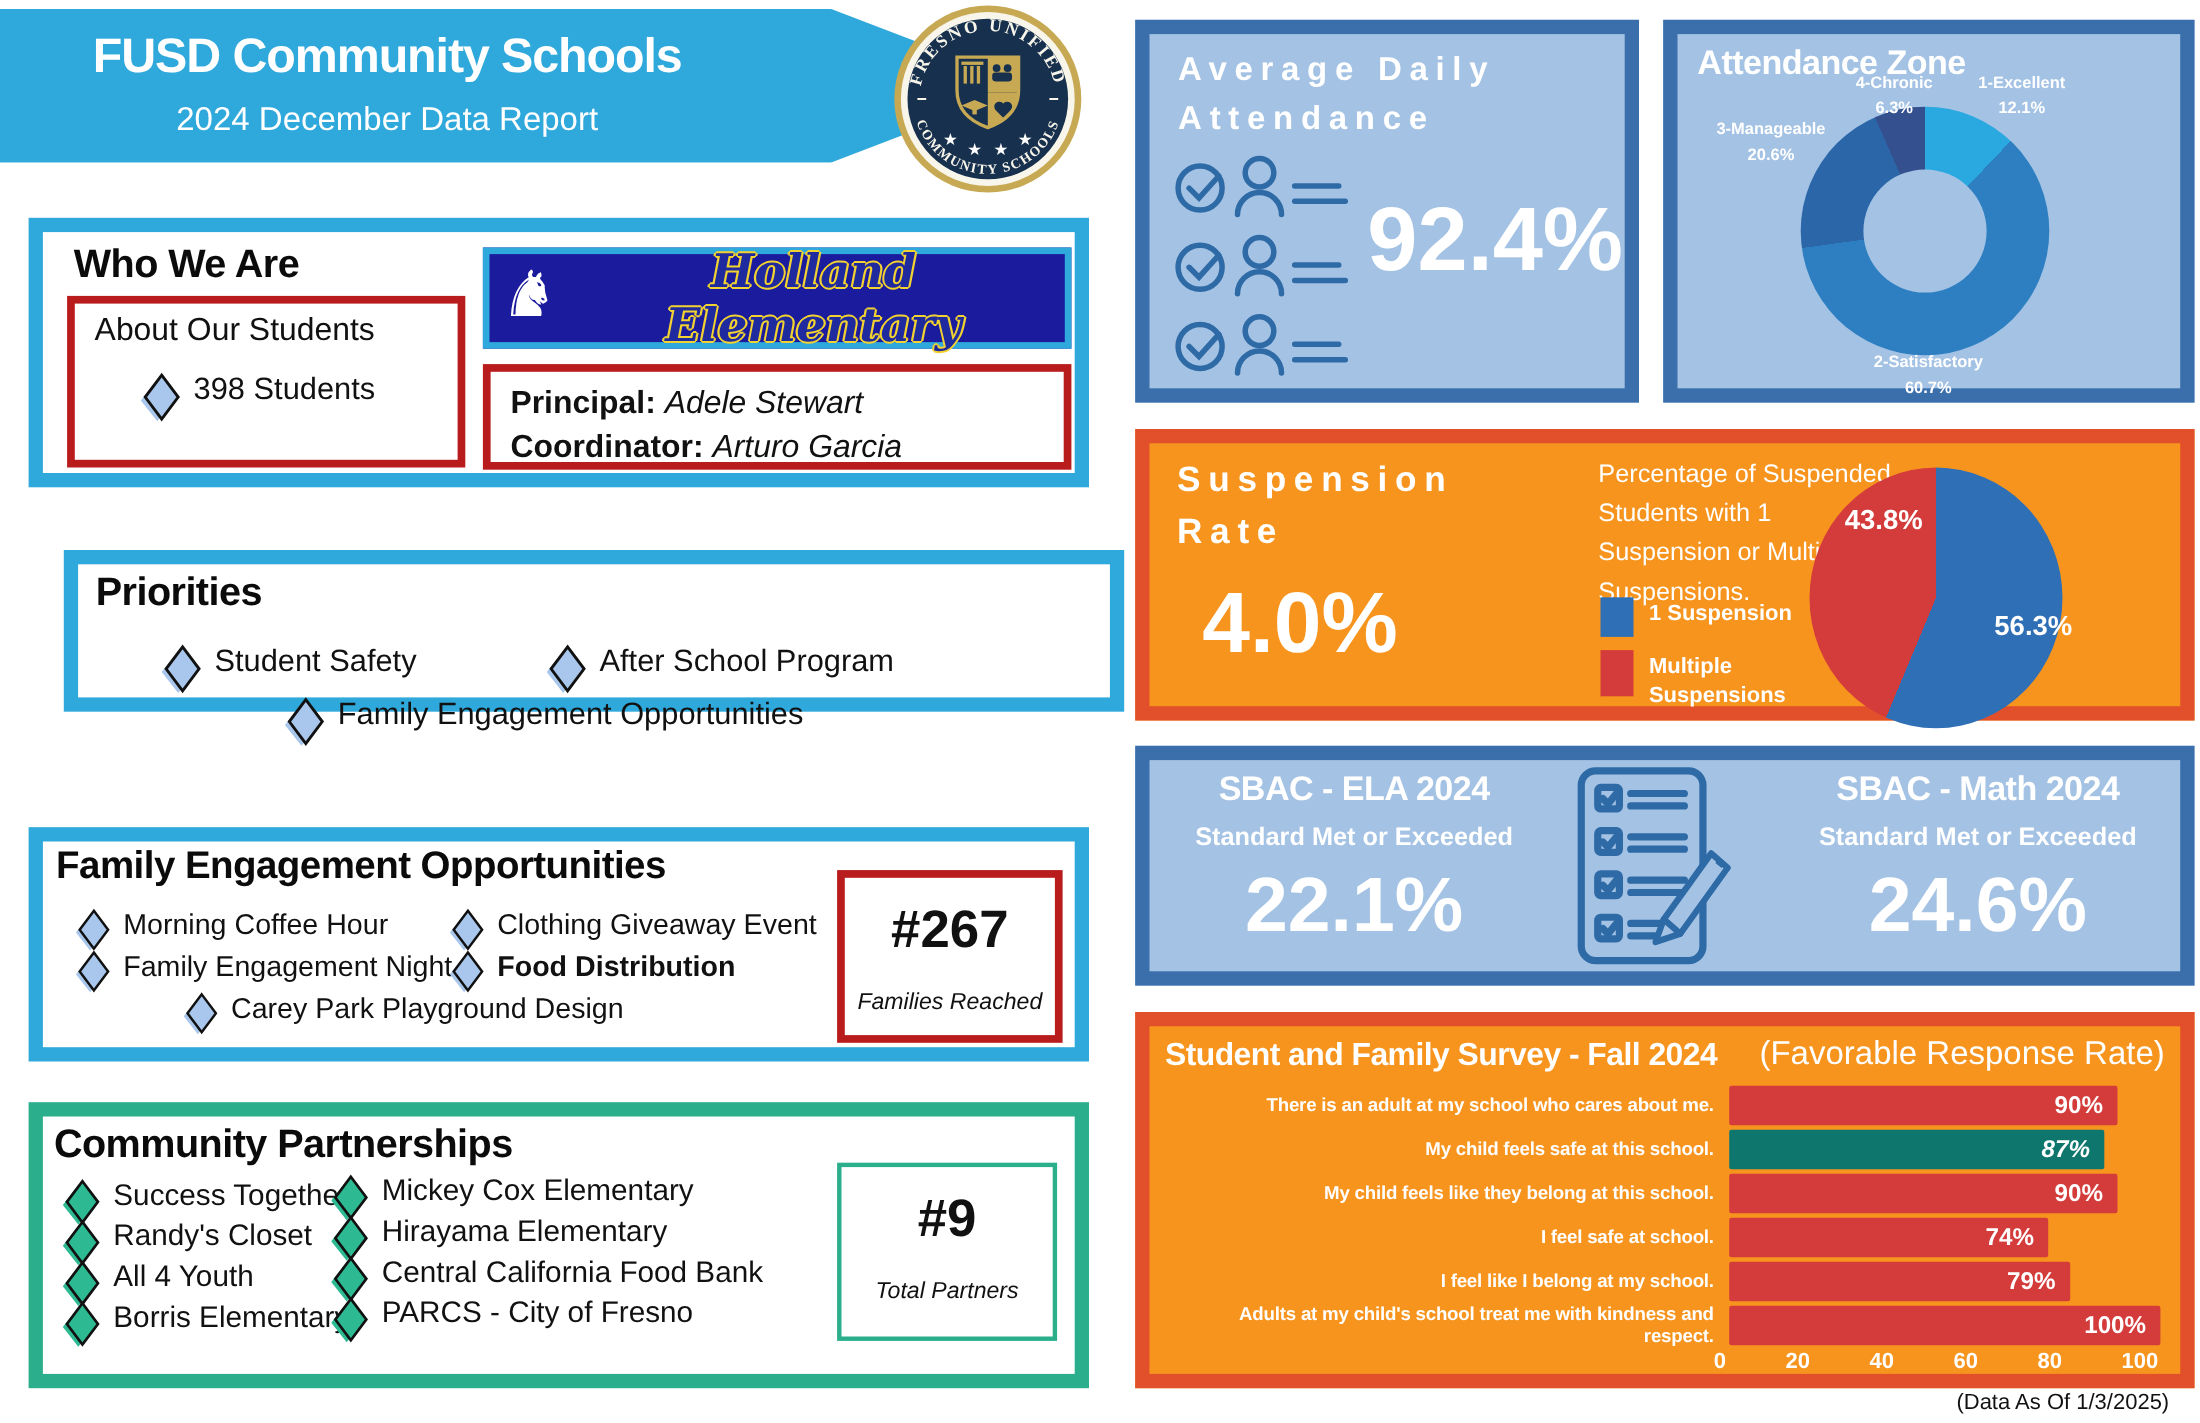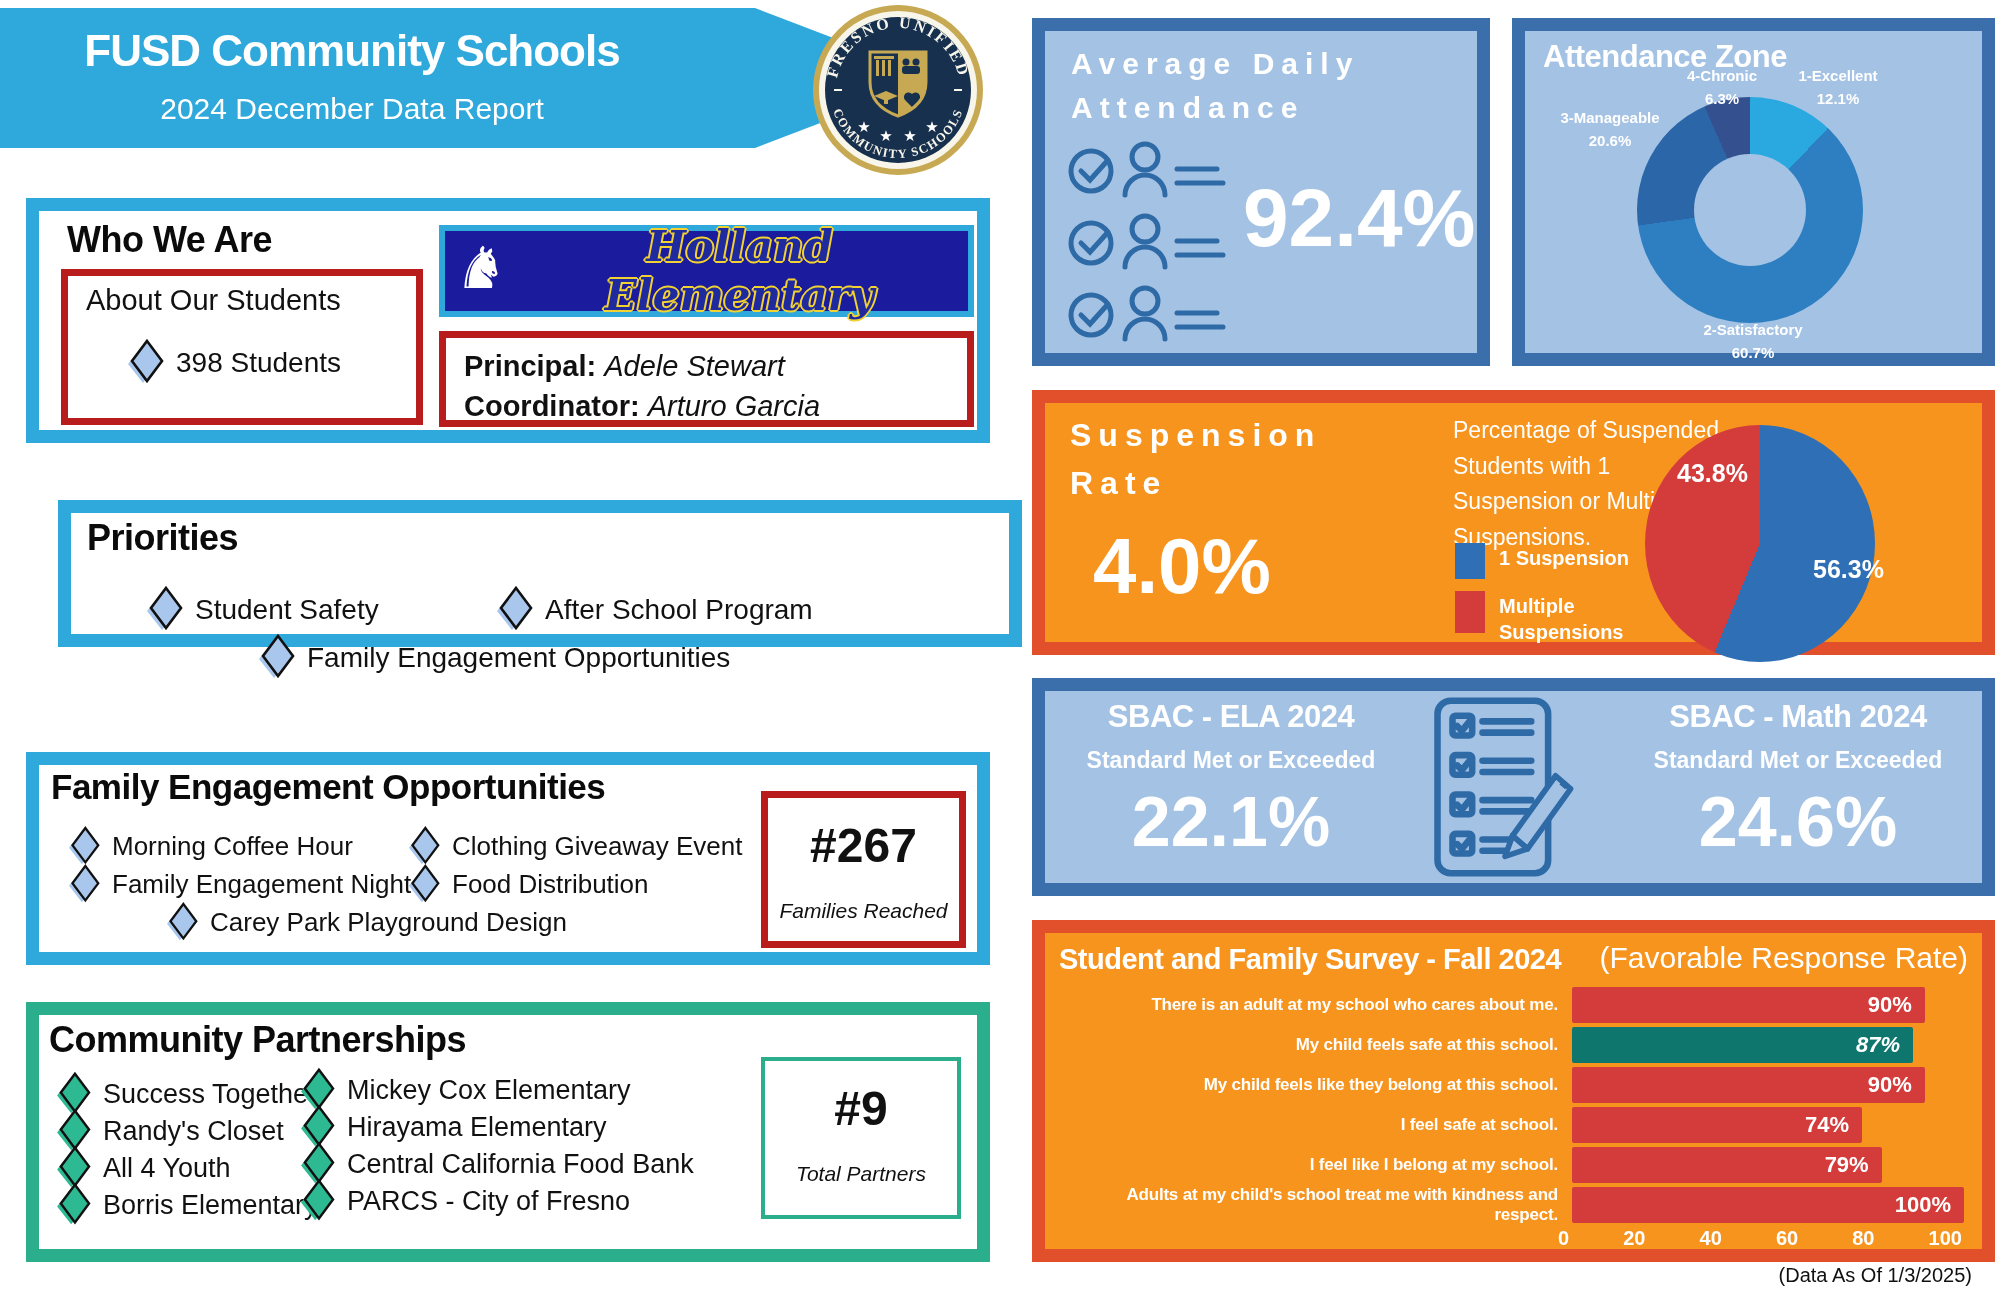--- a/index.html
+++ b/index.html
@@ -11,21 +11,21 @@
     clip-path:polygon(0 0,80.5% 0,100% 50%,80.5% 100%,0 100%);}
   .header-title{position:absolute;left:42px;top:26px;width:620px;text-align:center;
     font-size:44px;font-weight:bold;color:#fff;letter-spacing:-1px;}
   .header-subtitle{position:absolute;left:42px;top:92px;width:620px;text-align:center;
     font-size:30px;color:#fff;}
   .logo{position:absolute;left:812px;top:4px;width:172px;height:172px;}
   
   .lbox{position:absolute;left:26px;width:964px;background:#fff;border:13px solid #2fa8db;box-sizing:border-box;}
   .lbox.green{border-color:#2bae8c;}
   .box-title{position:absolute;font-size:36px;font-weight:bold;letter-spacing:-0.5px;color:#0b0b0b;}
-  .ditem{position:absolute;display:flex;align-items:center;gap:12px;font-size:28px;color:#111;white-space:nowrap;}
+  .ditem{position:absolute;display:flex;gap:12px;font-size:28px;color:#111;white-space:nowrap;}
   .ditem svg{flex:0 0 auto;}
   .inner-blue{border:7px solid #b91c1c;box-sizing:border-box;position:absolute;background:#fff;}
   .inner-green{border:4px solid #2bae8c;box-sizing:border-box;position:absolute;background:#fff;}
   .stat-box{text-align:center;}
   .stat-value{font-size:48px;font-weight:bold;margin-top:20px;}
   .stat-label{font-style:italic;font-size:21px;margin-top:26px;}
   .school-banner{position:absolute;left:400px;top:14px;width:535px;height:92px;background:#1b1b9e;
     border:6px solid #2fa8db;box-sizing:border-box;display:flex;align-items:center;}
   .knight{font-size:58px;color:#fff;transform:scaleX(-1);margin:0 4px 6px 10px;line-height:1;}
   .school-name{flex:1;text-align:center;font-family:"DejaVu Serif",serif;font-weight:bold;font-style:italic;
@@ -197,21 +197,21 @@
           <use href="#dia-b"></use>
         </svg>
       <span>Clothing Giveaway Event</span>
     </div>
     <div class="ditem" style="left:30px;top:98px;font-size:26px;">
       <svg width="31" height="43">
           <use href="#dia-b"></use>
         </svg>
       <span>Family Engagement Night</span>
     </div>
-    <div class="ditem" style="left:370px;top:98px;font-size:26px;">
+    <div class="ditem" style="left:370px;top:98px;font-size:26px;font-weight:bold;">
       <svg width="31" height="43">
           <use href="#dia-b"></use>
         </svg>
       <span>Food Distribution</span>
     </div>
     <div class="ditem" style="left:128px;top:136px;font-size:26px;">
       <svg width="31" height="43">
           <use href="#dia-b"></use>
         </svg>
       <span>Carey Park Playground Design</span>

